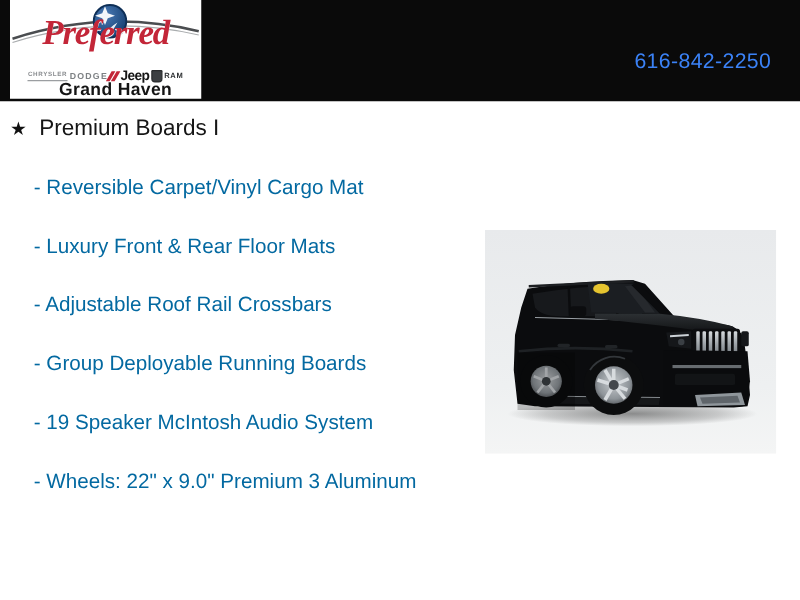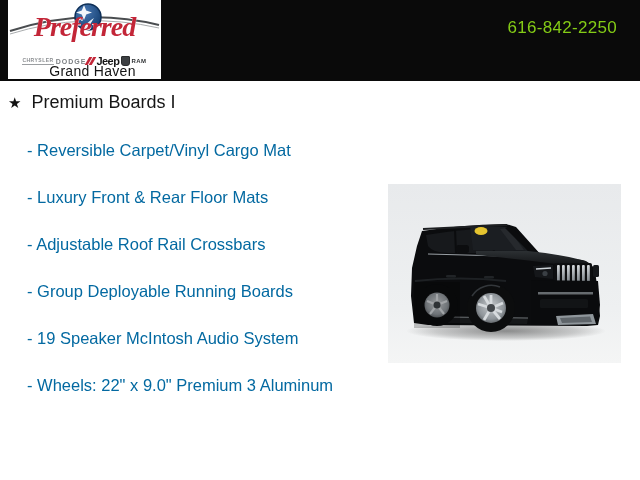--- a/index.html
+++ b/index.html
@@ -8,22 +8,22 @@
     font-family:"Liberation Sans", sans-serif;position:relative;
   }
   .page{position:relative;width:640px;height:480px;background:#fff;}
 
   
   .header-bar{
     position:absolute;left:0;top:0;width:640px;height:81px;
     background:#0a0a0a;
   }
   .phone{
-    position:absolute;right:23px;top:18px;
-    color:#84cc16;font-size:17px;letter-spacing:.3px;
+    position:absolute;right:23px;top:39px;
+    color:#3b82f6;font-size:17px;letter-spacing:.3px;
   }
   .logo-box{
     position:absolute;left:8px;top:0;width:153px;height:79px;
     background:#ffffff;overflow:hidden;
   }
   .swoosh{position:absolute;left:0;top:0;}
   .emblem{position:absolute;left:65px;top:2px;}
   .logo-name{
     position:absolute;left:0;top:12px;width:153px;text-align:center;
     font-family:"Liberation Serif", serif;font-style:italic;font-weight:bold;
@@ -42,21 +42,21 @@
     font-size:7px;color:#7d8184;font-weight:bold;letter-spacing:1px;
     display:flex;align-items:center;
   }
   .dodge-slash{width:3px;height:8px;background:#c32638;transform:skewX(-30deg);margin-left:1px;}
   .brand-jeep{font-size:11px;color:#151515;font-weight:bold;letter-spacing:-.5px;}
   .brand-ram{display:flex;align-items:center;gap:1px;}
   .ram-shield{width:7px;height:8px;background:#3c3f42;border-radius:1px 1px 3px 3px;border:1px solid #2a2c2e;}
   .brand-ram-label{font-size:6px;color:#2e3133;font-weight:bold;letter-spacing:.5px;}
   .logo-city{
     position:absolute;left:0;top:63px;width:169px;text-align:center;
-    font-size:14px;font-weight:normal;color:#141414;letter-spacing:.3px;
+    font-size:14px;font-weight:bold;color:#141414;letter-spacing:.3px;
   }
 
   
   .heading{
     position:absolute;left:8px;top:92px;display:flex;align-items:center;
     font-size:18px;color:#161616;
   }
   .star{font-size:15px;margin-right:10px;color:#111;}
   .feature-list{
     position:absolute;left:27px;top:139px;width:325px;

